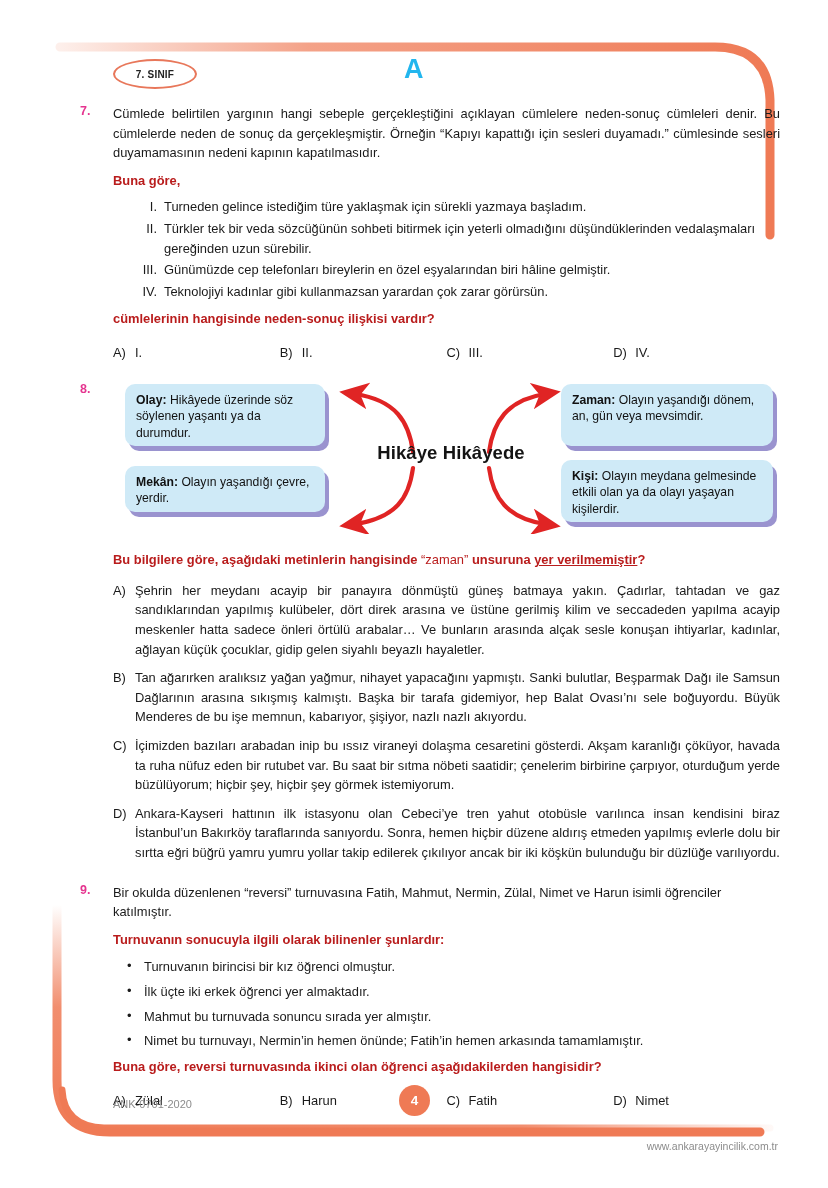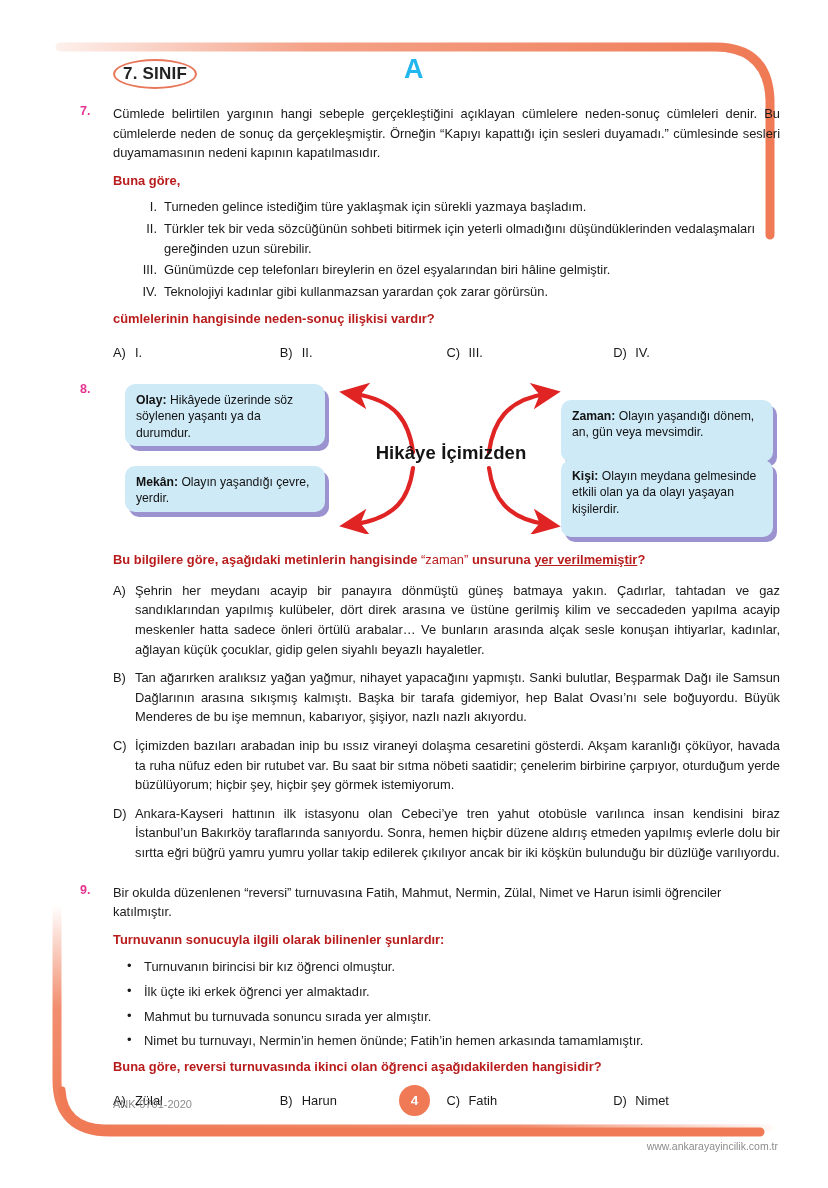--- a/index.html
+++ b/index.html
@@ -37,21 +37,21 @@
     position: absolute;
     left: 113px;
     top: 5px;
     width: 80px;
     height: 26px;
     border: 2px solid #e8775a;
     border-radius: 50%;
     display: flex;
     align-items: center;
     justify-content: center;
-    font-size: 17px;
+    font-size: 10px;
     font-weight: bold;
     color: #232323;
     letter-spacing: .2px;
     background: #fff;
   }
   .booklet-letter {
     position: absolute;
     left: 404px;
     top: 0px;
     font-size: 27px;
@@ -188,22 +188,22 @@
     padding: 8px 10px 8px 11px;
     font-size: 12.2px;
     line-height: 1.34;
     color: #111;
     box-shadow: 4px 5px 0 0 #9a93cf;
     box-sizing: border-box;
   }
   .dbox b { font-weight: bold; }
   .dbox-olay  { left: 14px;  top: 2px;   width: 200px; height: 62px; }
   .dbox-mekan { left: 14px;  top: 84px;  width: 200px; height: 46px; }
-  .dbox-zaman { left: 450px; top: 2px;   width: 212px; height: 62px; margin-top: 16px; }
-  .dbox-kisi  { left: 450px; top: 78px;  width: 212px; height: 77px; }
+  .dbox-zaman { left: 450px; top: 2px;   width: 212px; height: 62px; }
+  .dbox-kisi  { left: 450px; top: 78px;  width: 212px; height: 62px; }
   .diagram-title {
     position: absolute;
     left: 235px;
     top: 60px;
     width: 210px;
     text-align: center;
     font-size: 18.5px;
     font-weight: bold;
     color: #141414;
     letter-spacing: .1px;
@@ -362,21 +362,21 @@
       </div>
       <div class="dbox dbox-zaman">
         <b>Zaman:</b>
         <span>Olayın yaşandığı dönem, an, gün veya mevsimdir.</span>
       </div>
       <div class="dbox dbox-kisi">
         <b>Kişi:</b>
         <span>Olayın meydana gelmesinde etkili olan ya da olayı yaşayan kişilerdir.</span>
       </div>
 
-      <div class="diagram-title">Hikâye İçimizden</div>
+      <div class="diagram-title">Hikâye Hikâyede</div>
     </div>
 
     <div class="bold-line" style="margin-top:16px;">
       <span>Bu bilgilere göre, aşağıdaki metinlerin hangisinde </span><span class="normal">“zaman”</span><span> unsuruna </span><u>yer verilmemiştir</u><span>?</span>
     </div>
 
     <div class="opt-paras">
       <div class="opt-para">
         <span class="lbl">A)</span>
         <span class="body">Şehrin her meydanı acayip bir panayıra dönmüştü güneş batmaya yakın. Çadırlar, tahtadan ve gaz sandıklarından yapılmış kulübeler, dört direk arasına ve üstüne gerilmiş kilim ve seccadeden yapılma acayip meskenler hatta sadece önleri örtülü arabalar… Ve bunların arasında alçak sesle konuşan ihtiyarlar, kadınlar, ağlayan küçük çocuklar, gidip gelen siyahlı beyazlı hayaletler.</span>

